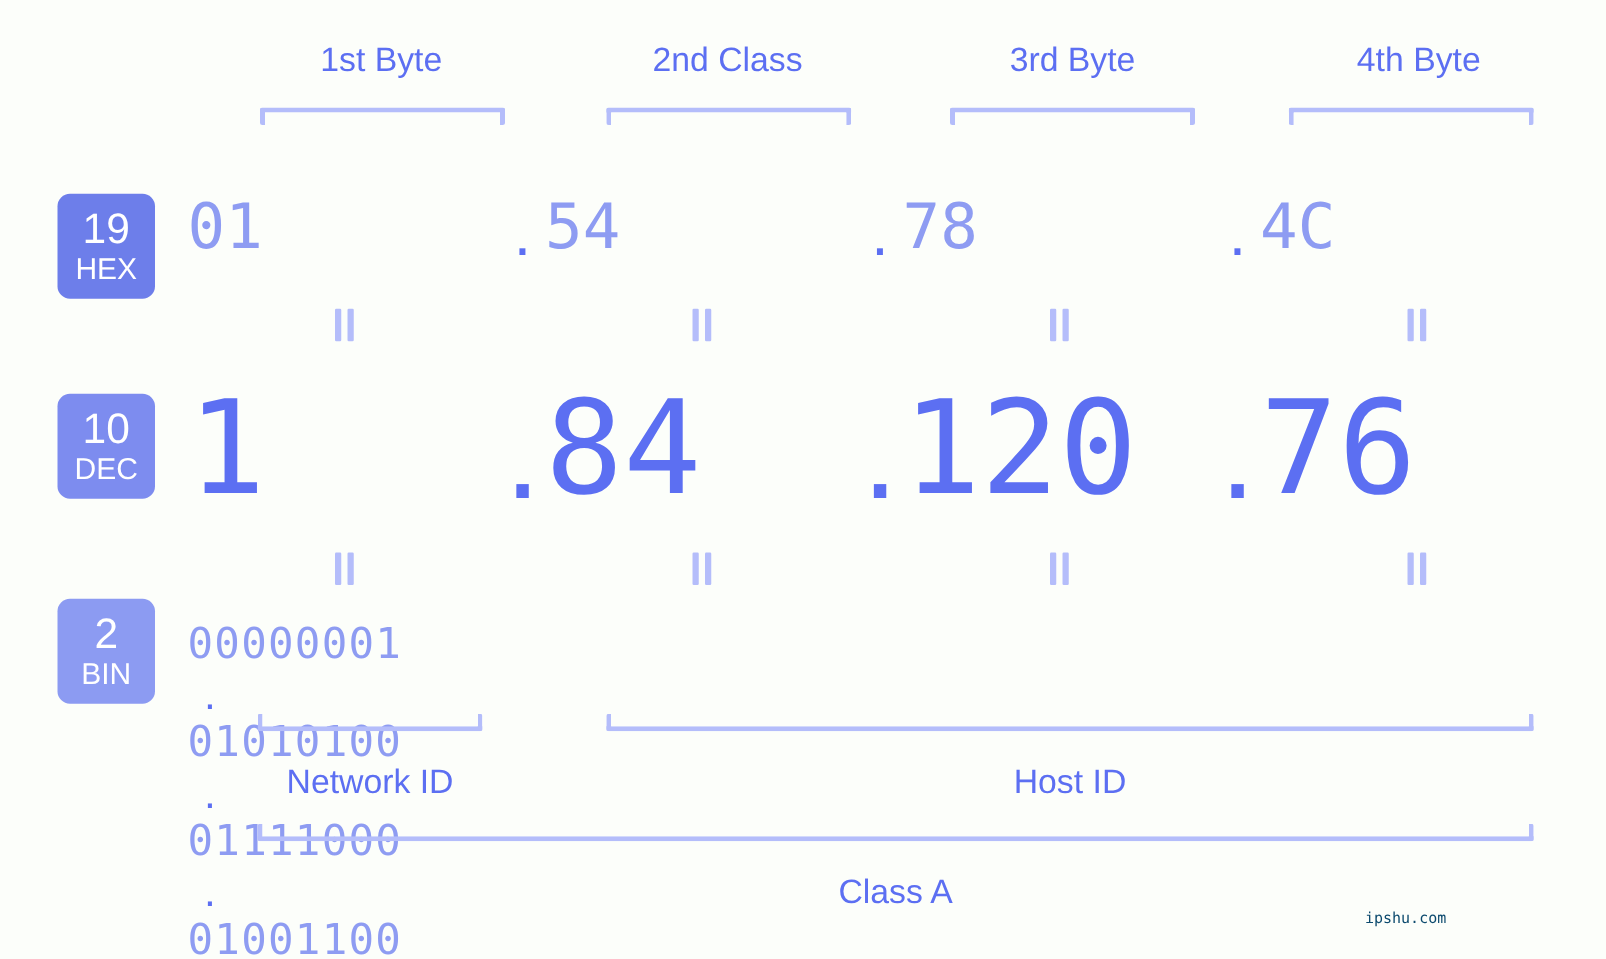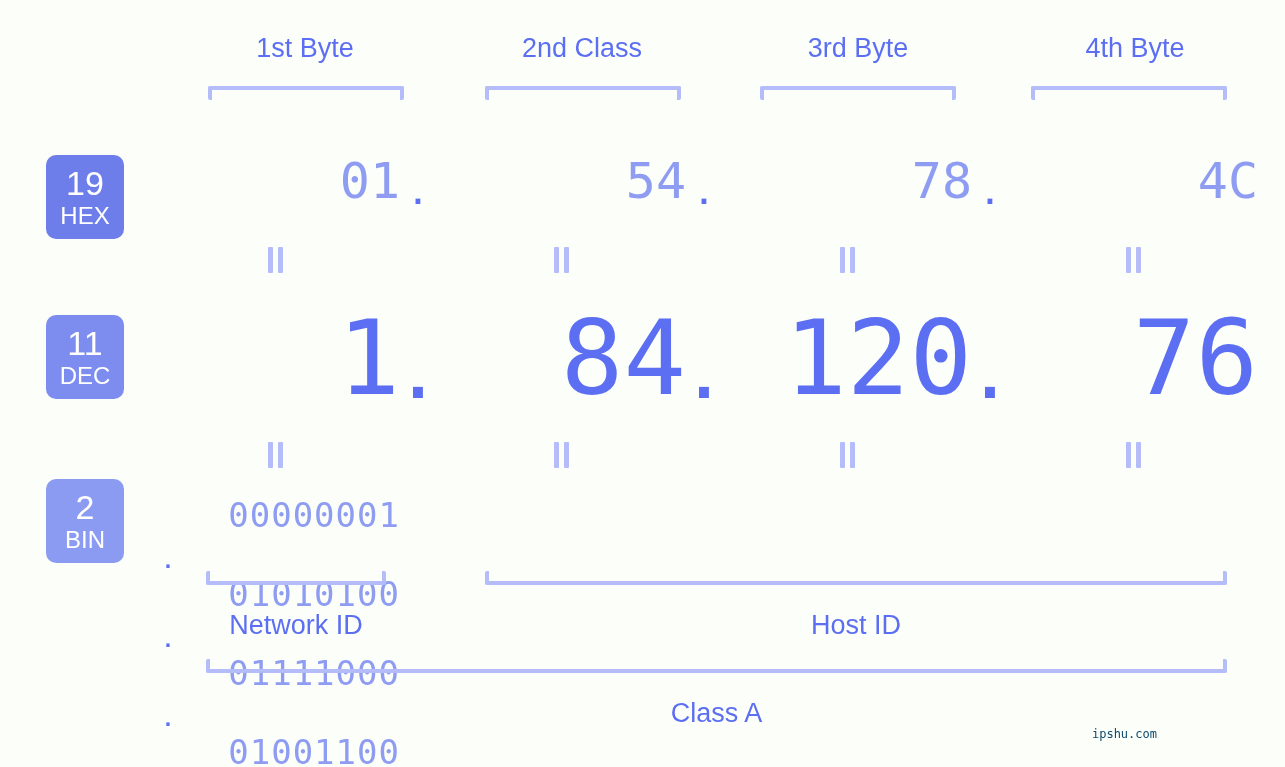--- a/index.html
+++ b/index.html
@@ -81,21 +81,21 @@
 
   
   .row {
     position: absolute;
     left: 150px;
     width: 1110px;
     display: flex;
     align-items: baseline;
   }
   .cell {
-    text-align: right;
+    text-align: left;
     white-space: nowrap;
   }
   .dot {
     text-align: center;
     white-space: nowrap;
   }
 
   
   #row-hex { top: 152px; height: 72px; }
   #row-hex .cell {
@@ -213,21 +213,21 @@
   <div class="bracket bracket-down" style="left:208px; top:86px; width:196px;"></div>
   <div class="bracket bracket-down" style="left:485px; top:86px; width:196px;"></div>
   <div class="bracket bracket-down" style="left:760px; top:86px; width:196px;"></div>
   <div class="bracket bracket-down" style="left:1031px; top:86px; width:196px;"></div>
 
   <div class="badge" id="badge-hex">
     <span class="num">19</span>
     <span class="nm">HEX</span>
   </div>
   <div class="badge" id="badge-dec">
-    <span class="num">11</span>
+    <span class="num">10</span>
     <span class="nm">DEC</span>
   </div>
   <div class="badge" id="badge-bin">
     <span class="num">2</span>
     <span class="nm">BIN</span>
   </div>
 
   <div class="row" id="row-hex">
     <div class="cell c-b1">01</div>
     <div class="dot c-dot">.</div>

